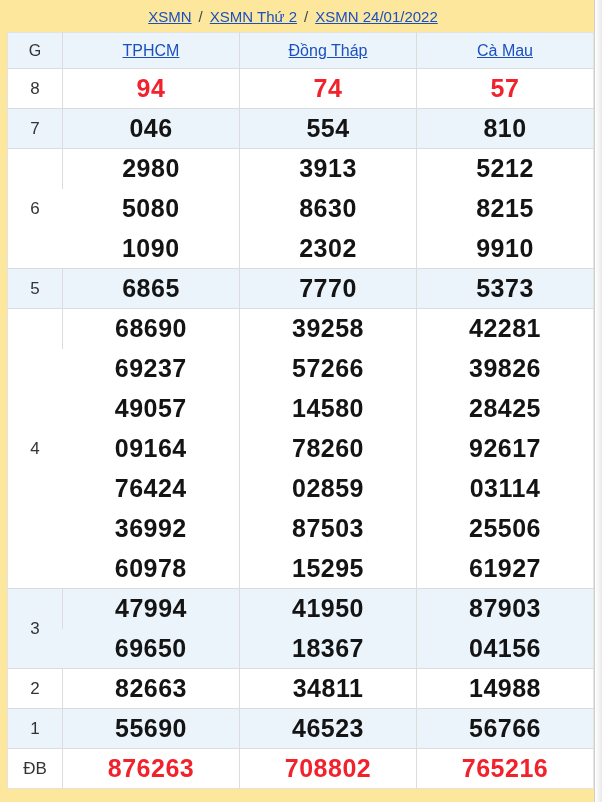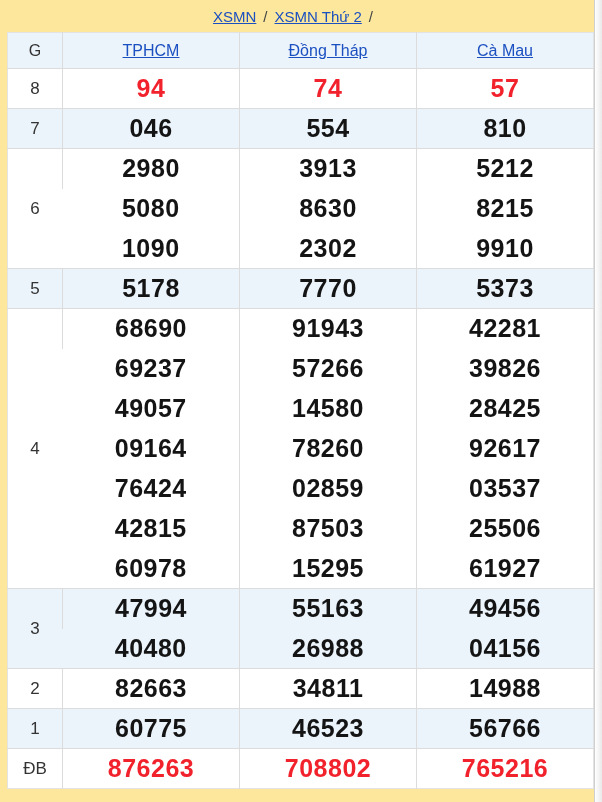--- a/index.html
+++ b/index.html
@@ -79,20 +79,21 @@
   }
 </style>
 </head>
 <body>
 
 <div class="topbar">
   <a>XSMN</a>
   <span class="sep">/</span>
   <a>XSMN Thứ 2</a>
   <span class="sep">/</span>
+  <a>XSMN 24/01/2022</a>
 </div>
 
 <table class="results">
   <colgroup>
     <col class="gcol">
       <col class="pcol">
       <col class="pcol">
       <col class="pcol">
   </colgroup>
   <thead>
@@ -127,80 +128,80 @@
         <td class="num">8630</td>
         <td class="num">8215</td>
       </tr>
       <tr>
         <td class="num">1090</td>
         <td class="num">2302</td>
         <td class="num">9910</td>
       </tr>
       <tr class="shade group-start">
         <td class="gcell" rowspan="1">5</td>
-        <td class="num">5178</td>
+        <td class="num">6865</td>
         <td class="num">7770</td>
         <td class="num">5373</td>
       </tr>
       <tr class="group-start">
         <td class="gcell" rowspan="7">4</td>
         <td class="num">68690</td>
-        <td class="num">91943</td>
+        <td class="num">39258</td>
         <td class="num">42281</td>
       </tr>
       <tr>
         <td class="num">69237</td>
         <td class="num">57266</td>
         <td class="num">39826</td>
       </tr>
       <tr>
         <td class="num">49057</td>
         <td class="num">14580</td>
         <td class="num">28425</td>
       </tr>
       <tr>
         <td class="num">09164</td>
         <td class="num">78260</td>
         <td class="num">92617</td>
       </tr>
       <tr>
         <td class="num">76424</td>
         <td class="num">02859</td>
-        <td class="num">03537</td>
-      </tr>
-      <tr>
-        <td class="num">42815</td>
+        <td class="num">03114</td>
+      </tr>
+      <tr>
+        <td class="num">36992</td>
         <td class="num">87503</td>
         <td class="num">25506</td>
       </tr>
       <tr>
         <td class="num">60978</td>
         <td class="num">15295</td>
         <td class="num">61927</td>
       </tr>
       <tr class="shade group-start">
         <td class="gcell" rowspan="2">3</td>
         <td class="num">47994</td>
-        <td class="num">55163</td>
-        <td class="num">49456</td>
+        <td class="num">41950</td>
+        <td class="num">87903</td>
       </tr>
       <tr class="shade">
-        <td class="num">40480</td>
-        <td class="num">26988</td>
+        <td class="num">69650</td>
+        <td class="num">18367</td>
         <td class="num">04156</td>
       </tr>
       <tr class="group-start">
         <td class="gcell" rowspan="1">2</td>
         <td class="num">82663</td>
         <td class="num">34811</td>
         <td class="num">14988</td>
       </tr>
       <tr class="shade group-start">
         <td class="gcell" rowspan="1">1</td>
-        <td class="num">60775</td>
+        <td class="num">55690</td>
         <td class="num">46523</td>
         <td class="num">56766</td>
       </tr>
       <tr class="group-start">
         <td class="gcell" rowspan="1">ĐB</td>
         <td class="num red">876263</td>
         <td class="num red">708802</td>
         <td class="num red">765216</td>
       </tr>
     </tbody>

